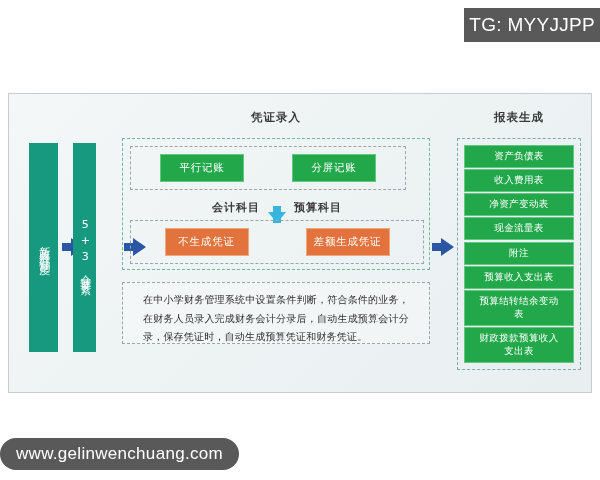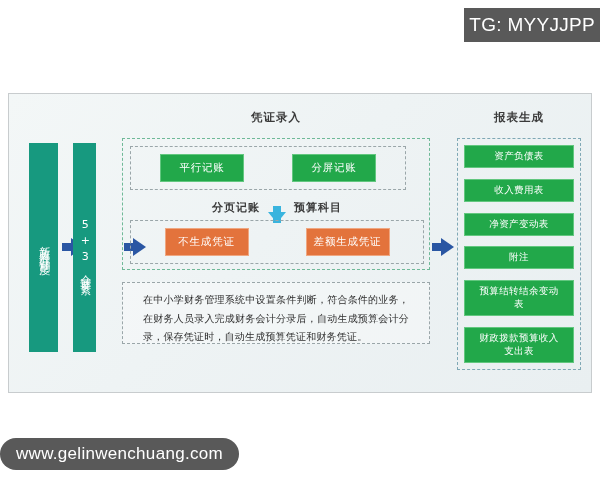--- a/index.html
+++ b/index.html
@@ -255,21 +255,21 @@
     <div id="voucher-outer">
 
       <div class="inner-dash" id="row-green-wrap">
         <div class="chip-row">
           <div class="chip green">平行记账</div>
           <div class="chip green">分屏记账</div>
         </div>
       </div>
 
       <div id="subject-row">
-        <span class="subject-label">分页记账</span>
+        <span class="subject-label">会计科目</span>
         <span id="down-arrow-holder">
             <span class="arrow-d"></span>
           </span>
         <span class="subject-label">预算科目</span>
       </div>
 
       <div class="inner-dash" id="row-orange-wrap">
         <div class="chip-row">
           <div class="chip orange">不生成凭证</div>
           <div class="chip orange">差额生成凭证</div>
@@ -282,21 +282,23 @@
   </div>
 
   <div class="arrow-r" id="arrow-3"></div>
 
   <div id="right-col">
     <div class="section-title">报表生成</div>
     <div id="report-outer">
       <div class="report-item">资产负债表</div>
       <div class="report-item">收入费用表</div>
       <div class="report-item">净资产变动表</div>
+      <div class="report-item">现金流量表</div>
       <div class="report-item">附注</div>
+      <div class="report-item">预算收入支出表</div>
       <div class="report-item">预算结转结余变动表</div>
       <div class="report-item">财政拨款预算收入支出表</div>
     </div>
   </div>
 
 </div>
 
 <div class="wm" id="wm-bottom">www.gelinwenchuang.com</div>
 
 </body></html>

